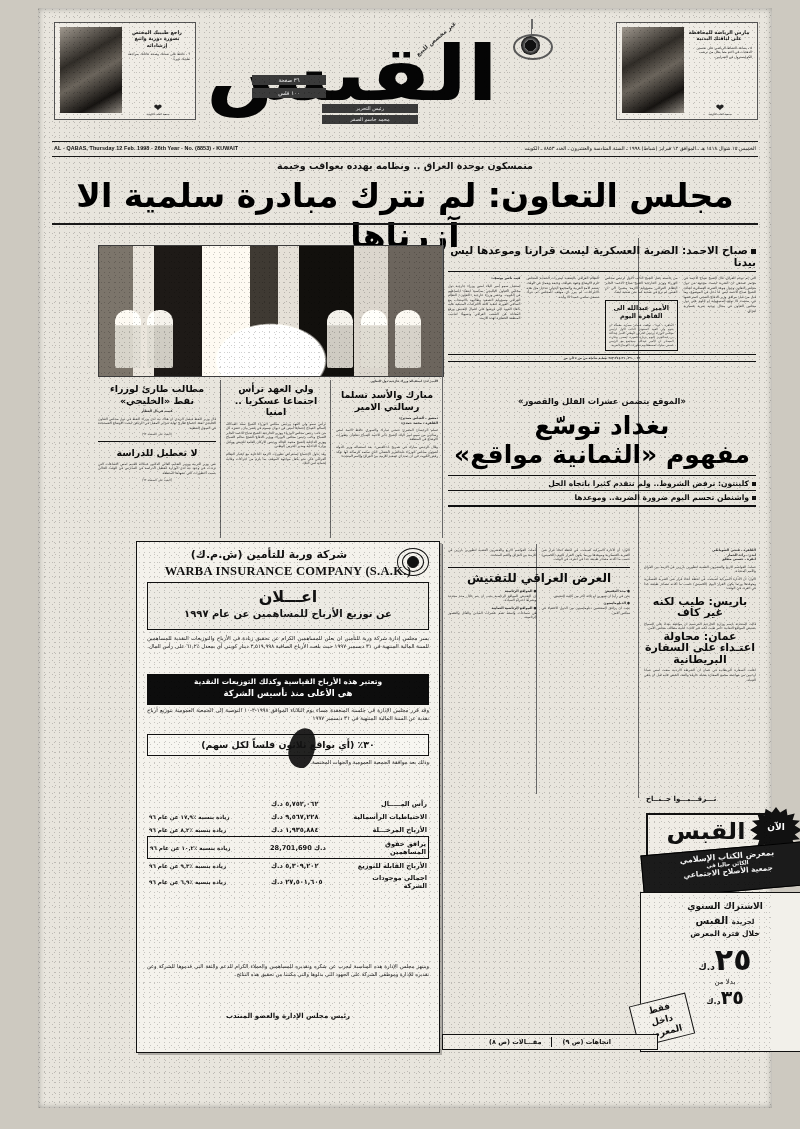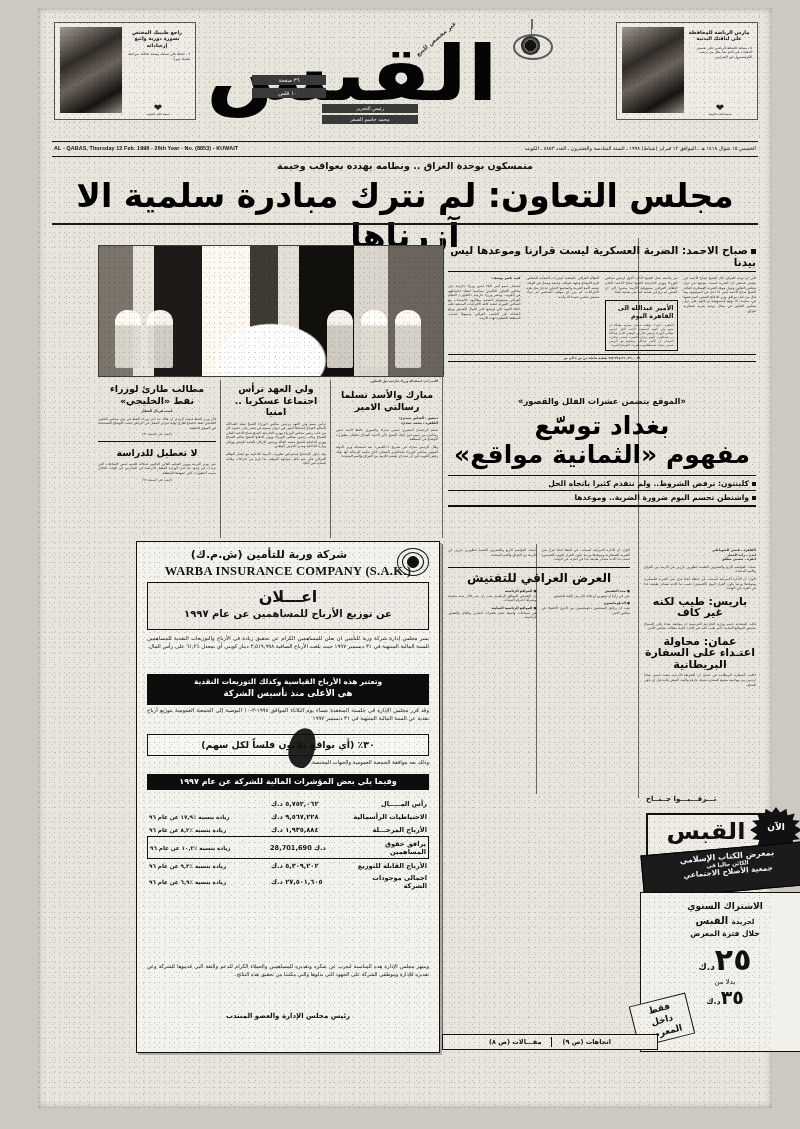--- a/index.html
+++ b/index.html
@@ -100,21 +100,21 @@
     background:linear-gradient(#f2f0ea 0 26%,#cfccc4 27% 100%);
     border-radius:12px 12px 2px 2px;opacity:.92;}
 
   
   .sqhead{font-size:10.5px;font-weight:bold;color:#0c0c0c;}
   .sqhead .sq{display:inline-block;width:5px;height:5px;background:#111;margin-left:3px;vertical-align:middle;}
 
   .big2{font-size:25px;line-height:29px;font-weight:bold;color:#000;text-align:center;letter-spacing:-.3px;}
   .colhead{font-size:12px;line-height:14px;font-weight:bold;color:#0b0b0b;text-align:center;}
   .colhead2{font-size:9.5px;line-height:11.5px;font-weight:bold;color:#0b0b0b;text-align:center;}
-  .subhd{font-size:6.5px;font-weight:bold;color:#111;}
+  .subhd{font-size:6.5px;font-weight:bold;color:#111;text-align:center;}
 
   
   .ad{position:absolute;left:98px;top:533px;width:302px;height:510px;
     background:#f4f2ec;border:1.6px solid #111;box-shadow:2px 2px 0 rgba(0,0,0,.25);}
   .ad-logo{position:absolute;right:8px;top:6px;width:34px;height:30px;}
   .ad-logo i{position:absolute;border:1.6px solid #111;border-radius:50%;}
   .ad-co-ar{position:absolute;right:46px;top:6px;left:8px;font-size:11px;font-weight:bold;color:#111;text-align:center;}
   .ad-co-en{position:absolute;left:8px;right:8px;top:22px;text-align:center;
     font-family:"Liberation Serif",serif;font-weight:bold;font-size:12.5px;color:#111;letter-spacing:.3px;}
   .ad-box1{position:absolute;left:10px;right:10px;top:40px;height:46px;border:1.4px solid #111;background:#eceae3;}
@@ -342,21 +342,21 @@
   </div>
 
   <div style="position:absolute;left:606px;top:540px;width:112px" class="ar">
     <div class="tiny b">القاهرة ـ فتحي الشوباطي</div>
     <div class="tiny b">لندن ـ رائد الخمار</div>
     <div class="tiny b">انقرة ـ حسني مطلق</div>
     <div class="tiny just" style="margin-top:3px">حملت العواصم الاربع والعشرون القضية لتطورين بارزين في الازمة بين العراق والامم المتحدة.</div>
     <div class="tiny just" style="margin-top:3px">الاول: ان الادارة الاميركية اصبحت، في لحظة اتخاذ قرار شن الضربة العسكرية وموعدها وربما يكون القرار اليوم (الخميس) حسب ما اكدته مصادر طبيعة جدا في انقرة، في الوقت.</div>
     <div class="colhead2" style="margin-top:5px;font-size:11px">باريس: طيب لكنه غير كاف</div>
     <div class="tiny just" style="margin-top:3px">قالت المتحدثة باسم وزارة الخارجية الفرنسية ان موافقة بغداد على السماح بتفتيش المواقع الثمانية «أمر طيب لكنه غير كاف» لتلبية مطالب مجلس الأمن.</div>
-    <div class="colhead2" style="margin-top:5px;font-size:11px">عمان: محاولة اعتـداء على السفارة البريطانية</div>
+    <div class="colhead2" style="font-size:11px">عمان: محاولة اعتـداء على السفارة البريطانية</div>
     <div class="tiny just" style="margin-top:3px">اعلنت السفارة البريطانية في عمان ان الشرطة الاردنية منعت امس شبانا اردنيين من مهاجمة مجمع السفارة بقنبلة حارقة والقت القبض عليه قبل ان يلقي القنبلة.</div>
   </div>
 
   <div class="ad ar">
     <div class="ad-logo">
       <i style="left:0;top:0;width:30px;height:26px"></i>
       <i style="left:5px;top:4px;width:20px;height:18px"></i>
       <i style="left:10px;top:8px;width:10px;height:10px;background:#111"></i>
     </div>
     <div class="ad-co-ar">شركة وربة للتأمين (ش.م.ك)</div>
@@ -373,21 +373,20 @@
       <div style="font-size:7.4px">وتعتبر هذه الأرباح القياسية وكذلك التوزيعات النقدية</div>
       <div style="font-size:8.6px;margin-top:2px">هي الأعلى منذ تأسيس الشركة</div>
     </div>
 
     <div class="ad-para" style="top:164px;height:26px">وقد قرر مجلس الإدارة في جلسته المنعقدة مساء يوم الثلاثاء الموافق ١٩٩٨-٢-١٠ التوصية إلى الجمعية العمومية بتوزيع أرباح نقدية عن السنة المالية المنتهية في ٣١ ديسمبر ١٩٩٧</div>
 
     <div class="ad-white" style="top:192px;height:20px;font-size:9.4px;line-height:20px">٣٠٪ (أي بواقع ثلاثون فلساً لكل سهم)</div>
 
     <div class="ad-para" style="top:216px;height:14px">وذلك بعد موافقة الجمعية العمومية والجهات المختصة.</div>
 
-    <div class="ad-black" style="top:232px;height:16px;font-size:8px;line-height:16px">وفيما يلي بعض المؤشرات المالية للشركة عن عام ١٩٩٧</div>
 
     <div class="fin" style="top:256px">
       <div class="row">
             <span class="lbl">رأس المـــــال</span>
             <span class="val">٥,٧٥٢,٠٦٢ د.ك</span>
             <span class="chg"></span>
           </div>
       <div class="row">
             <span class="lbl">الاحتياطيات الرأسمالية</span>
             <span class="val">٩,٥٦٧,٢٢٨ د.ك</span>

